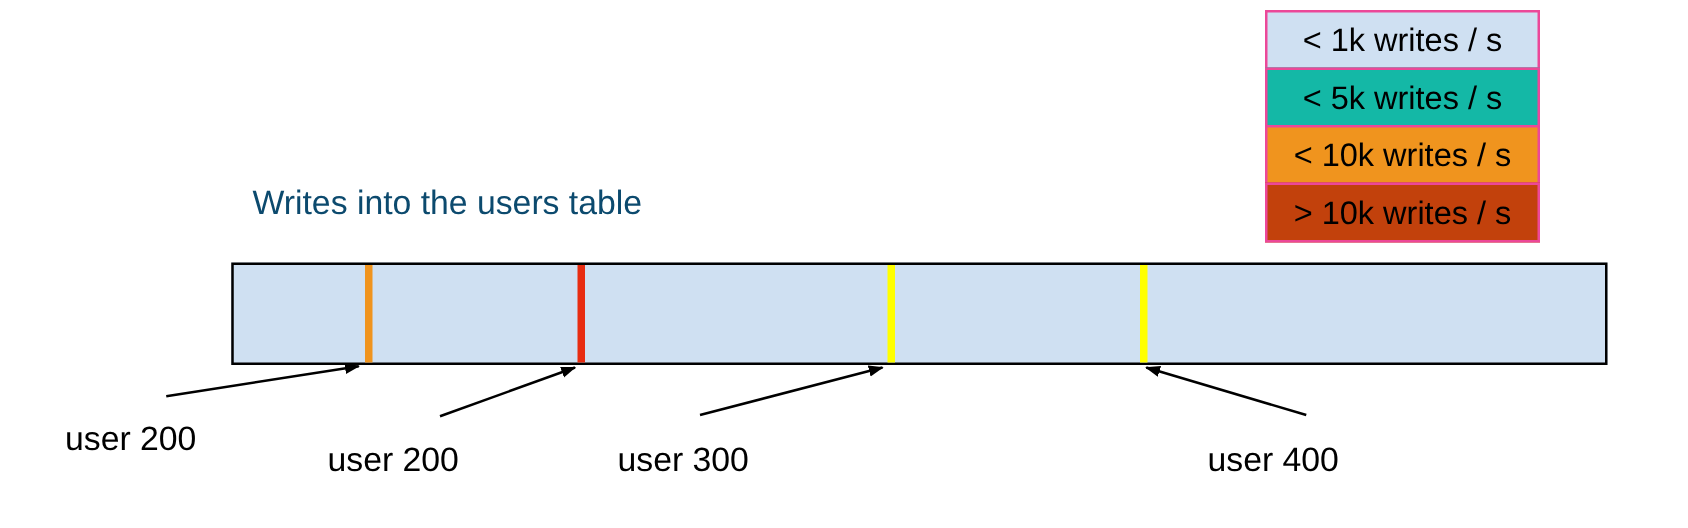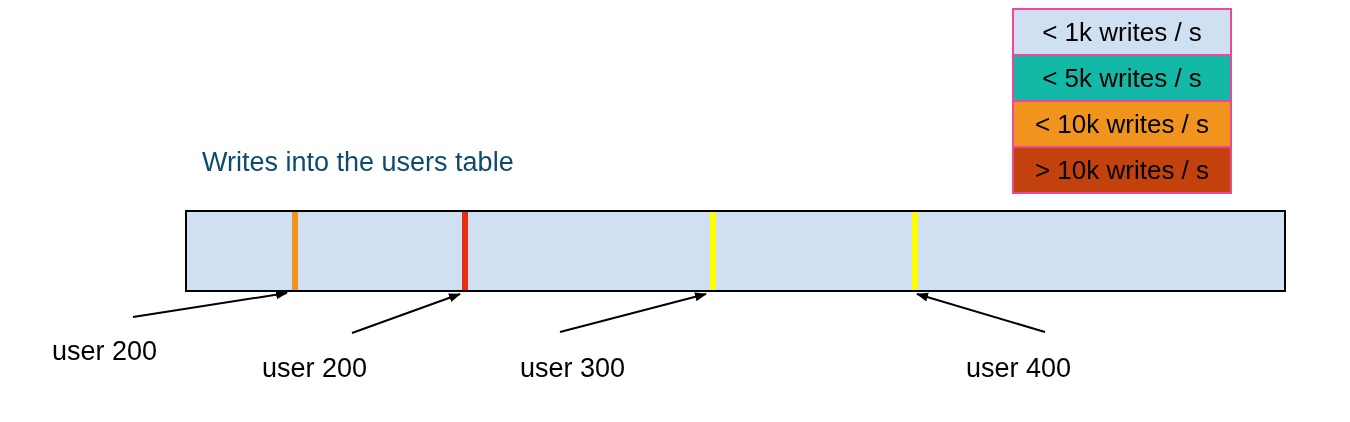--- a/index.html
+++ b/index.html
@@ -69,21 +69,21 @@
   }
   .user-label {
     position: absolute;
     font-size: 27px;
     line-height: 30px;
     white-space: nowrap;
     color: #000000;
   }
   .lbl-u100 { left: 52px;  top: 336px; }
   .lbl-u200 { left: 262px; top: 353px; }
-  .lbl-u300 { left: 520px; top: 353px; }
+  .lbl-u300 { left: 494px; top: 353px; }
   .lbl-u400 { left: 966px; top: 353px; text-align: right; }
 </style>
 </head>
 <body>
 
 <div class="canvas">
 
   <div class="title">Writes into the users table</div>
 
   <div class="legend">

